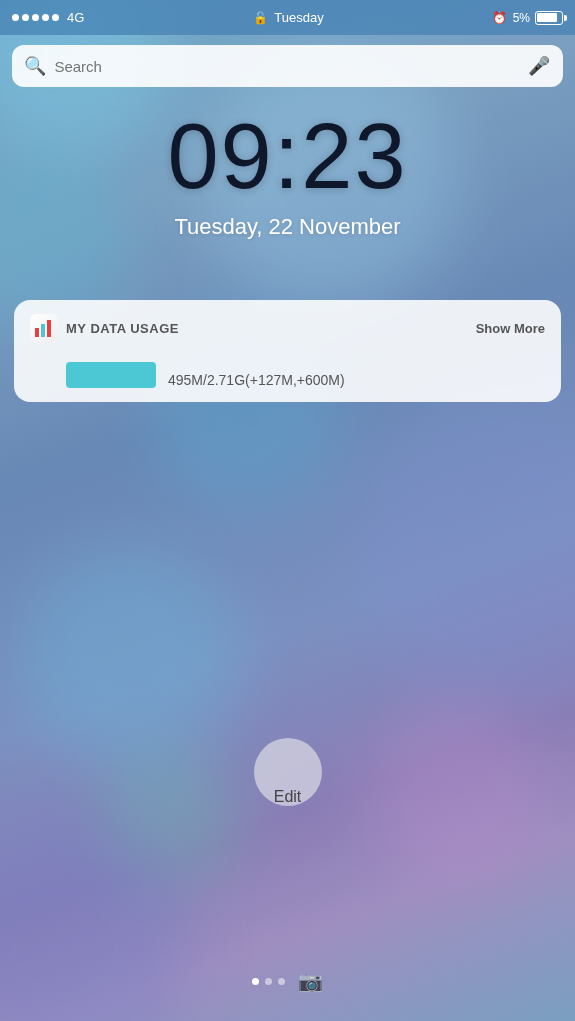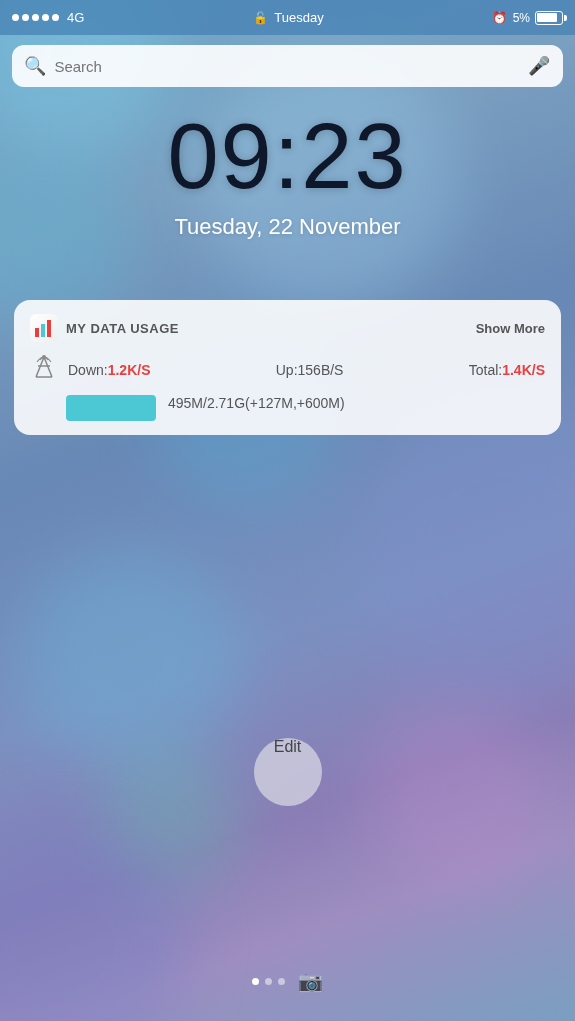--- a/index.html
+++ b/index.html
@@ -189,21 +189,21 @@
       background: rgba(255,255,255,0.88);
       border-radius: 16px;
       padding: 14px 16px;
       z-index: 10;
     }
 
     .widget-header {
       display: flex;
       align-items: center;
       justify-content: space-between;
-      margin-bottom: 12px;
+      margin-bottom: 20px;
     }
 
     .widget-title-row {
       display: flex;
       align-items: center;
       gap: 8px;
     }
 
     .widget-app-icon {
       width: 28px;
@@ -258,21 +258,21 @@
     }
 
     .data-val .highlight {
       color: #e84040;
       font-weight: 600;
     }
 
     
     .progress-row {
       display: flex;
-      align-items: flex-start;
+      align-items: flex-end;
       margin-top: 10px;
       gap: 12px;
       padding-left: 36px;
     }
 
     .progress-bar-bg {
       height: 26px;
       width: 90px;
       background: #4bc8d4;
       border-radius: 4px;
@@ -288,21 +288,21 @@
     .edit-button {
       position: absolute;
       bottom: 215px;
       left: 50%;
       transform: translateX(-50%);
       width: 68px;
       height: 68px;
       border-radius: 50%;
       background: rgba(220,220,230,0.7);
       display: flex;
-      align-items: flex-start;
+      align-items: flex-end;
       justify-content: center;
       font-size: 16px;
       color: #444;
       cursor: pointer;
       z-index: 10;
       border: none;
     }
 
     
     .bottom-bar {
@@ -403,40 +403,20 @@
           <rect x="1" y="10" width="4" height="9" fill="#e84040"></rect>
           <rect x="7" y="6" width="4" height="13" fill="#4bc8d4"></rect>
           <rect x="13" y="2" width="4" height="17" fill="#e84040"></rect>
         </svg>
       </div>
       <span class="widget-title">MY DATA USAGE</span>
     </div>
     <span class="show-more-btn">Show More</span>
   </div>
 
-  <div class="data-row">
-    <div class="row-icon">
-      
-      <svg width="26" height="26" viewBox="0 0 26 26">
-        <line x1="13" y1="3" x2="5" y2="23" stroke="#888" stroke-width="1.5"></line>
-        <line x1="13" y1="3" x2="21" y2="23" stroke="#888" stroke-width="1.5"></line>
-        <line x1="7" y1="12" x2="19" y2="12" stroke="#888" stroke-width="1.5"></line>
-        <line x1="5" y1="23" x2="21" y2="23" stroke="#888" stroke-width="1.5"></line>
-        <circle cx="13" cy="3" r="2" fill="#888"></circle>
-
-        <path d="M9,6 Q13,1 17,6" fill="none" stroke="#888" stroke-width="1.2"></path>
-        <path d="M6,8 Q13,-2 20,8" fill="none" stroke="#888" stroke-width="1.2"></path>
-      </svg>
-    </div>
-    <div class="data-values">
-      <span class="data-val">Down:<span class="highlight">1.2K/S</span></span>
-      <span class="data-val">Up:156B/S</span>
-      <span class="data-val">Total:<span class="highlight">1.4K/S</span></span>
-    </div>
-  </div>
 
 
   <div class="progress-row">
     <div class="progress-bar-bg"></div>
     <span class="progress-label">495M/2.71G(+127M,+600M)</span>
   </div>
 </div>
 
 <button class="edit-button">
   <span>Edit</span>

